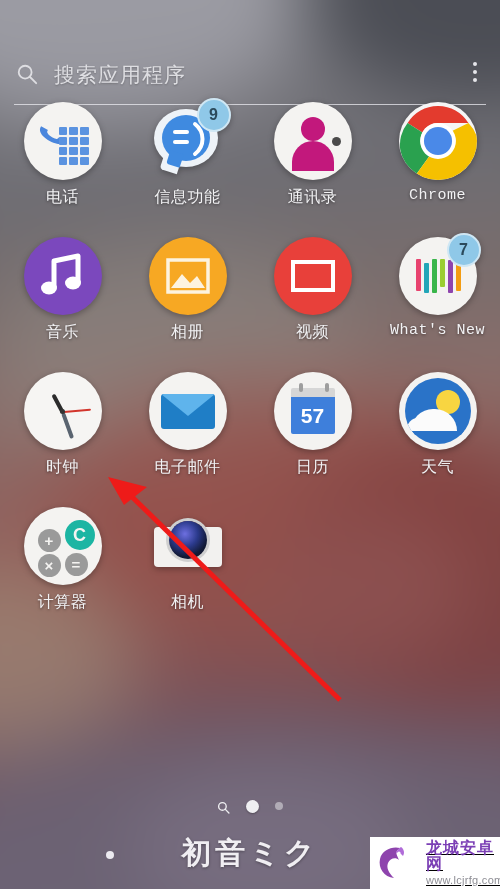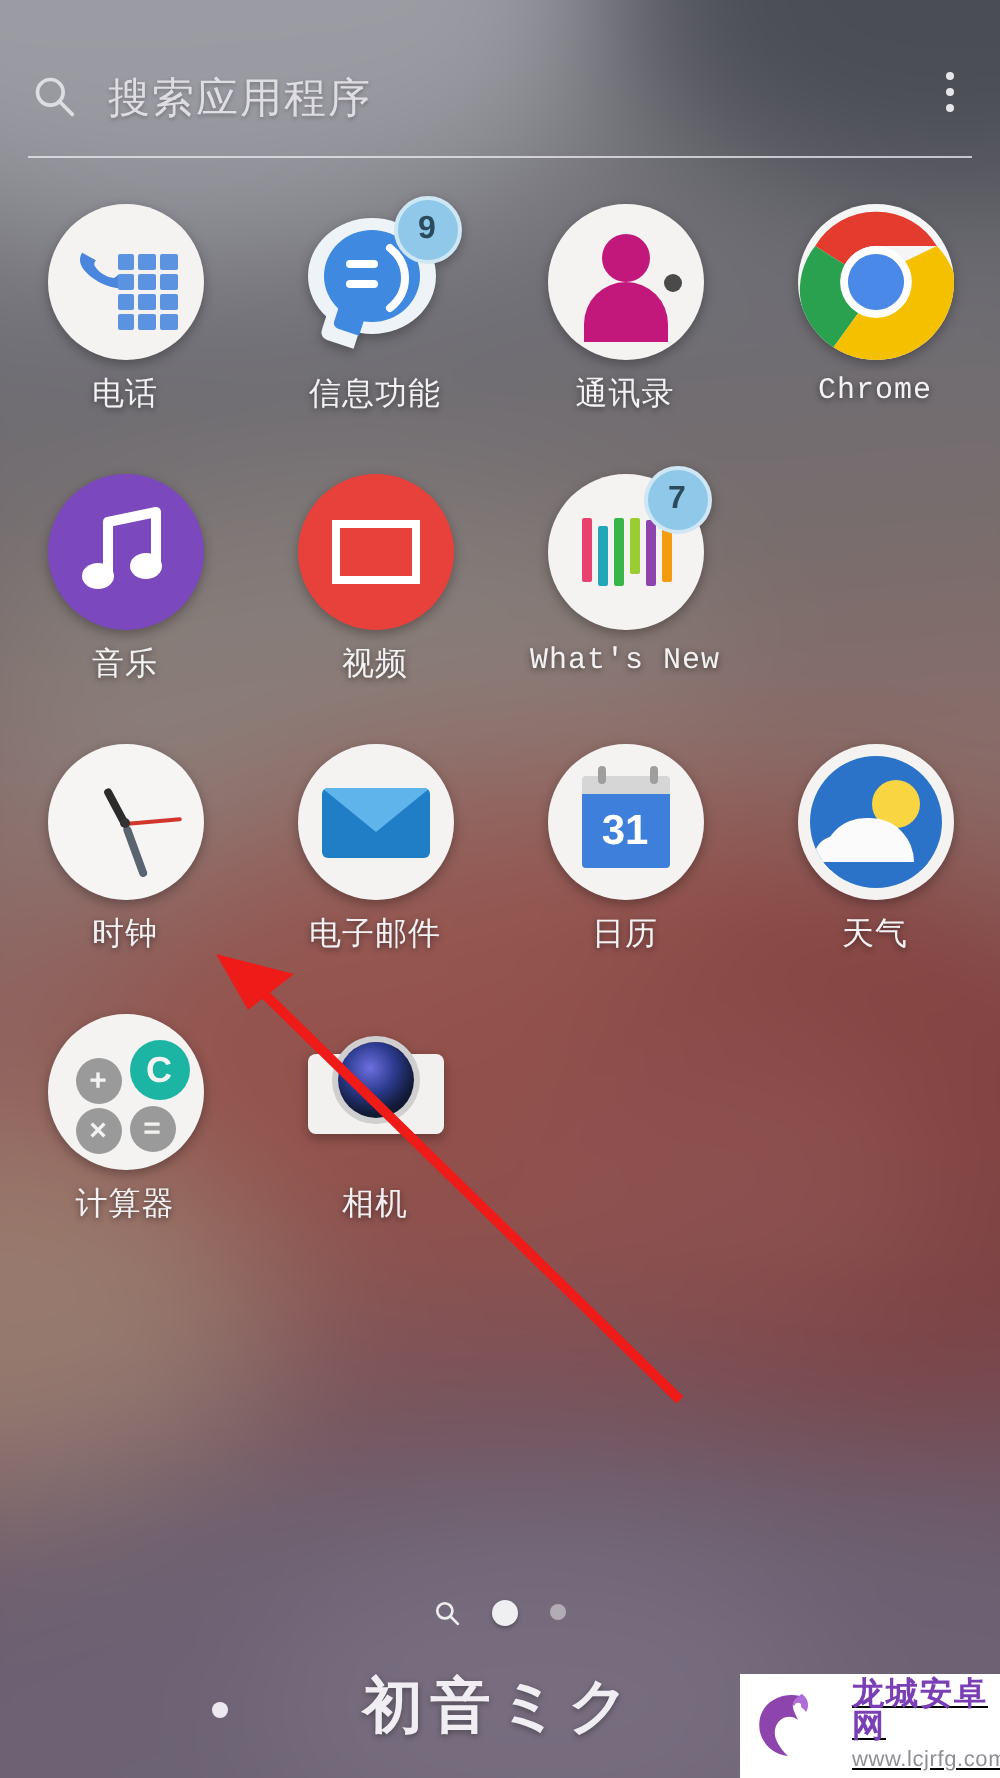--- a/index.html
+++ b/index.html
@@ -19,21 +19,21 @@
   .w2{right:-14%;top:-6%;width:55%;height:22%;background:rgba(70,72,80,.9);filter:blur(26px);}
   .w3{left:8%;top:30%;width:60%;height:22%;background:rgba(150,146,140,.45);filter:blur(34px);}
   .w4{left:18%;top:44%;width:72%;height:26%;background:rgba(150,76,70,.70);filter:blur(34px);}
   .w5{right:-8%;top:50%;width:52%;height:26%;background:rgba(124,58,58,.68);filter:blur(30px);}
   .w6{left:-12%;top:62%;width:44%;height:20%;background:rgba(176,166,140,.45);filter:blur(32px);}
   .w7{left:-5%;bottom:-6%;width:120%;height:28%;background:rgba(108,100,118,.85);filter:blur(30px);}
   .w8{left:30%;bottom:2%;width:46%;height:16%;background:rgba(124,114,132,.7);filter:blur(28px);}
   .w9{left:52%;top:56%;width:34%;height:16%;background:rgba(150,96,96,.5);filter:blur(28px);}
 
   
-  #searchbar{position:absolute;left:0;top:4px;width:500px;height:62px;}
+  #searchbar{position:absolute;left:0;top:30px;width:500px;height:62px;}
   .s-icon{position:absolute;left:16px;top:33px;width:22px;height:22px;}
   .s-icon svg{display:block;}
   .s-text{position:absolute;left:54px;top:31px;font-size:21px;color:#dedee2;letter-spacing:1px;
     text-shadow:0 1px 2px rgba(0,0,0,.25);}
   .s-rule{position:absolute;left:14px;top:74px;width:472px;height:1px;background:rgba(235,235,240,.75);}
   .s-dots{position:absolute;right:14px;top:28px;width:22px;height:30px;}
   .s-dots i{display:block;width:4px;height:4px;border-radius:50%;background:#e6e6ea;margin:4px auto;}
 
   
   #grid{position:absolute;left:0;top:96px;width:500px;}
@@ -252,20 +252,30 @@
           <div class="mu"></div>
           <svg viewBox="0 0 78 78" style="position:absolute;inset:0">
               <path d="M30 50 V24 L54 19 V45" fill="none" stroke="#fff" stroke-width="5" stroke-linejoin="round"></path>
               <ellipse cx="25" cy="51" rx="8" ry="6.5" fill="#fff"></ellipse>
               <ellipse cx="49" cy="46" rx="8" ry="6.5" fill="#fff"></ellipse>
             </svg>
         </div>
         <div class="label">音乐</div>
       </div>
 
+      <div class="cell">
+        <div class="iconwrap">
+          <div class="al"></div>
+          <svg viewBox="0 0 78 78" style="position:absolute;inset:0">
+              <rect x="19" y="23" width="40" height="32" fill="none" stroke="#fdf3df" stroke-width="3.5"></rect>
+              <path d="M22 51 L33 37 L41 46 L48 39 L56 51 Z" fill="#fdf3df"></path>
+            </svg>
+        </div>
+        <div class="label">相册</div>
+      </div>
 
       <div class="cell">
         <div class="iconwrap">
           <div class="vd"></div>
           <svg viewBox="0 0 78 78" style="position:absolute;inset:0">
             <rect x="19" y="25" width="40" height="28" fill="none" stroke="#fff" stroke-width="4"></rect>
             <g fill="#e8403a">
                 <rect x="21" y="27" width="4" height="4"></rect>
                 <rect x="21" y="34" width="4" height="4"></rect>
                 <rect x="21" y="41" width="4" height="4"></rect>
@@ -319,21 +329,21 @@
         </div>
         <div class="label">电子邮件</div>
       </div>
 
       <div class="cell">
         <div class="iconwrap">
           <div class="disc"></div>
           <div class="cal-top"></div>
           <div class="cal-r1"></div>
             <div class="cal-r2"></div>
-          <div class="cal-body">31</div>
+          <div class="cal-body">57</div>
         </div>
         <div class="label">日历</div>
       </div>
 
       <div class="cell">
         <div class="iconwrap">
           <div class="wt"></div>
           <div class="wt-in">
             <div class="wt-sun"></div>
             <div class="wt-cloud2"></div>

